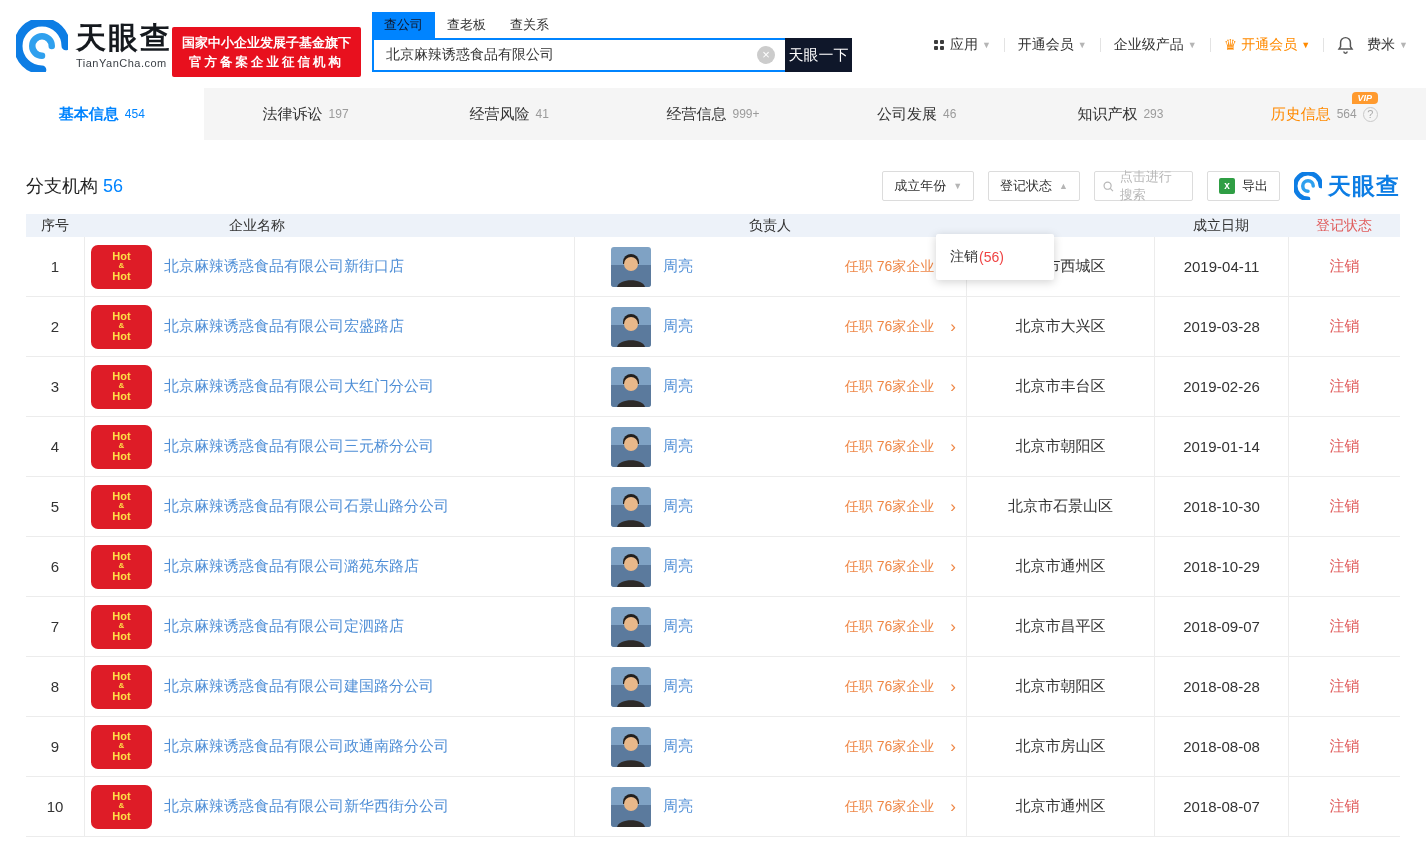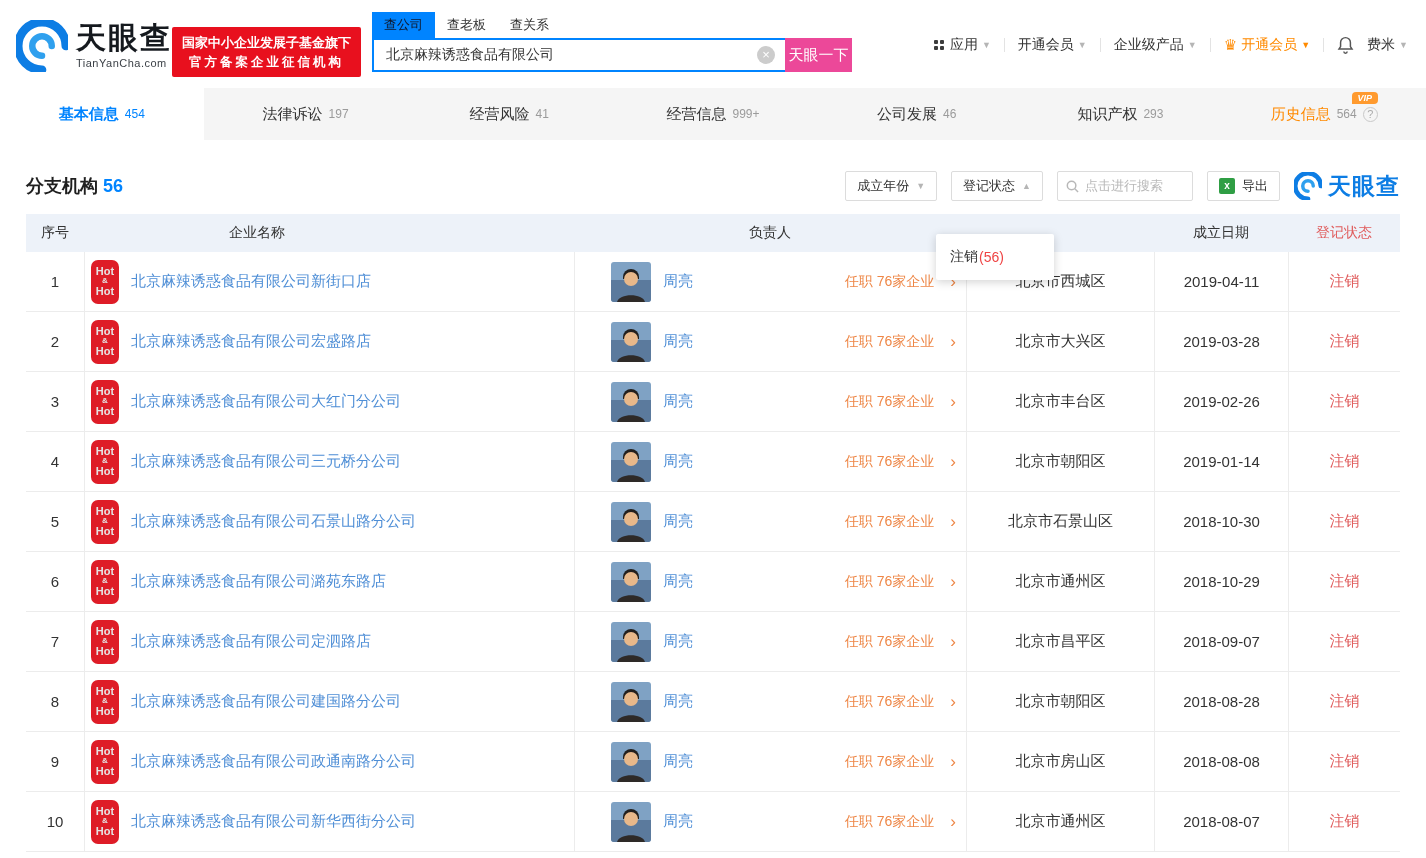--- a/index.html
+++ b/index.html
@@ -20,21 +20,21 @@
   .search-area { position:absolute; left:372px; top:12px; width:492px; }
   .stabs { display:flex; align-items:flex-end; height:26px; }
   .stab { font-size:13px; padding:4px 12px; cursor:pointer; color:#333; }
   .stab.active { background:#0084ff; color:#0f172a; }
   .sinput-row { display:flex; }
   .sinput-wrap { position:relative; width:413px; }
   .sinput { width:100%; height:34px; border:2px solid #0084ff; border-right:none; outline:none;
     padding:0 34px 0 12px; font-size:14px; color:#333; font-family:inherit; }
   .clear-ic { position:absolute; right:10px; top:8px; width:18px; height:18px; border-radius:50%;
     background:#ccc; color:#fff; font-size:13px; line-height:18px; text-align:center; cursor:pointer; }
-  .sbtn { width:67px; height:34px; background:#ec4899; color:#fff; border:none; font-size:15px;
+  .sbtn { width:67px; height:34px; background:#0f172a; color:#fff; border:none; font-size:15px;
     cursor:pointer; font-family:Liberation Mono, monospace; }
 
   .top-nav { position:absolute; right:18px; top:36px; display:flex; align-items:center; gap:13px; font-size:14px; }
   .nav-item { display:flex; align-items:center; gap:4px; cursor:pointer; white-space:nowrap; }
   .caret { font-size:9px; color:#b5b5b5; }
   .nav-sep { width:1px; height:14px; background:#e3e3e3; }
   .grid-ic { display:inline-grid; grid-template-columns:4px 4px; gap:2px; margin-right:2px; }
   .grid-ic i { width:4px; height:4px; background:#3c3c3c; border-radius:1px; }
   .vip-nav { color:#ff8a00; }
   .crown { color:#ff8a00; font-size:15px; }
@@ -49,56 +49,56 @@
   .strip-item.active .cnt { color:#0084ff; font-weight:normal; }
   .strip-item.orange { color:#ff8a00; }
   .vip-badge { position:absolute; top:4px; right:48px; background:#ff9a2e; color:#fff; font-size:9px;
     font-style:italic; font-weight:bold; padding:1px 6px; border-radius:4px 4px 4px 0; }
   .help-ic { width:15px; height:15px; border:1px solid #c9c9c9; border-radius:50%; color:#ababab;
     font-size:11px; line-height:13px; text-align:center; }
 
   
   .main { position:relative; padding:0 26px; }
   .section-row { display:flex; justify-content:space-between; align-items:center; margin-top:30px; height:32px; }
-  .sec-title { font-size:18px; font-weight:bold; color:#1f1f1f; display:flex; align-items:baseline; }
+  .sec-title { font-size:18px; font-weight:normal; color:#1f1f1f; display:flex; align-items:baseline; }
   .sec-title .num { color:#0084ff; margin-left:5px; font-size:18px; }
   .filters { display:flex; align-items:center; gap:14px; }
   .fbtn { height:30px; border:1px solid #dcdcdc; background:#fff; border-radius:2px; display:flex;
     align-items:center; gap:7px; padding:0 11px; font-size:13px; color:#333; cursor:pointer; font-family:inherit; }
-  .fsearch { width:136px; height:30px; border:1px solid #dcdcdc; border-radius:2px; display:flex;
+  .fsearch { width:99px; height:30px; border:1px solid #dcdcdc; border-radius:2px; display:flex;
     align-items:center; gap:6px; padding:8px 8px; color:#b8b8b8; font-size:13px; cursor:text; }
   .xls-ic { width:16px; height:16px; background:#2f9e44; border-radius:2px; color:#fff; font-size:10px;
     font-weight:bold; line-height:16px; text-align:center; }
   .watermark { display:flex; align-items:center; gap:6px; }
   .watermark svg { width:28px; height:28px; }
   .watermark .wm-txt { font-size:23px; font-weight:bold; color:#0d7de4; letter-spacing:1px; }
 
   .dropdown { position:absolute; left:936px; top:64px; width:118px; height:46px; background:#fff;
     border-radius:2px; box-shadow:0 2px 10px rgba(0,0,0,.18); display:flex; align-items:center;
     padding-left:14px; z-index:5; font-size:14px; cursor:pointer; }
   .dropdown .opt-cnt { color:#ef4444; margin-left:1px; }
 
   
   .tbl { margin-top:12px; }
-  .thead { display:flex; height:38px; background:#edf2f9; align-items:center; font-size:14px; color:#333; }
+  .thead { display:flex; height:23px; background:#edf2f9; align-items:center; font-size:14px; color:#333; }
   .th { display:flex; align-items:center; height:100%; }
   .tr { display:flex; height:60px; border-bottom:1px solid #ececec; }
   .td { display:flex; align-items:center; height:100%; font-size:15px; }
   .tr .td + .td { border-left:1px solid #ececec; }
   .c-no     { width:58px;  justify-content:center; color:#333; }
   .c-name   { width:490px; padding-left:6px; gap:12px; }
   .c-person { width:392px; padding-left:36px; gap:12px; }
   .c-region { width:188px; justify-content:center; color:#333; }
   .c-date   { width:134px; justify-content:center; color:#333; }
   .c-status { width:112px; justify-content:center; color:#e05c5c; }
   .th.c-name { padding-left:145px; }
   .th.c-person { justify-content:center; padding-left:0; }
   .th.c-region { justify-content:center; }
 
-  .hotlogo { width:28px; height:44px; background:#de1c27; border-radius:7px; color:#e5e5e5;
+  .hotlogo { width:61px; height:44px; background:#de1c27; border-radius:7px; color:#fde047;
     display:flex; flex-direction:column; align-items:center; justify-content:center; line-height:1;
     font-weight:bold; flex:none; cursor:pointer; }
   .hotlogo .h { font-size:11px; } .hotlogo .amp { font-size:8px; line-height:1.1; }
   a.blue-link { color:#4e8ed6; text-decoration:none; cursor:pointer; }
   .avatar { width:40px; height:40px; border-radius:3px; overflow:hidden; flex:none; cursor:pointer; }
   .avatar svg { display:block; width:40px; height:40px; }
   .more-link { margin-left:auto; padding-right:10px; color:#ee8747; font-size:14px; text-decoration:none;
     display:flex; align-items:center; gap:16px; cursor:pointer; white-space:nowrap; }
   .more-link .chev { font-size:17px; line-height:1; }
 </style>

